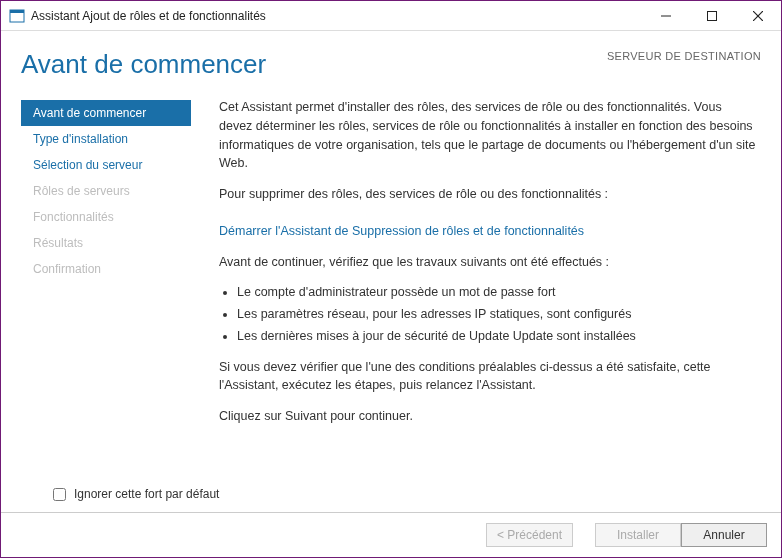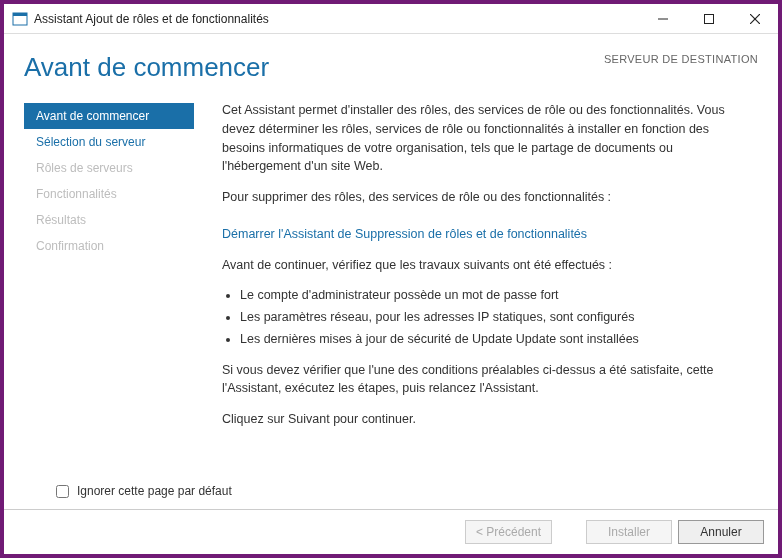--- a/index.html
+++ b/index.html
@@ -1,17 +1,17 @@
 <!DOCTYPE html>
 <html><head>
 <meta charset="utf-8">
 <style>
   * { box-sizing: border-box; }
   html, body { margin:0; padding:0; font-family: "Segoe UI", Arial, sans-serif; font-size:12px; color:#333; background:#fff; }
-  .window { width:782px; height:558px; border:4px solid #701a75; display:flex; flex-direction:column; background:#fff; }
+  .window { width:782px; height:558px; border:1px solid #701a75; display:flex; flex-direction:column; background:#fff; }
   .titlebar { height:30px; display:flex; align-items:center; border-bottom:1px solid #ddd; }
   .titlebar-icon { width:16px; height:16px; margin:0 6px 0 8px; display:flex; align-items:center; justify-content:center; }
   .titlebar-title { flex:1; font-size:12px; color:#222; }
   .winbtn { width:46px; height:30px; display:flex; align-items:center; justify-content:center; color:#222; }
   .winbtn svg { display:block; }
   .header { padding:18px 20px 8px 20px; display:flex; align-items:flex-start; }
   .header-title { font-size:26px; font-weight:300; color:#1a6fa8; flex:1; }
   .dest { text-align:right; font-size:11px; color:#666; line-height:1.3; }
   .dest .label { color:#666; letter-spacing:0.3px; }
   .dest .val { color:#444; }
@@ -20,21 +20,21 @@
   .navitem { padding:6px 12px; font-size:12px; color:#1a6fa8; }
   .navitem.selected { background:#1a6fa8; color:#fff; }
   .navitem.disabled { color:#bdbdbd; }
   .content { flex:1; padding:4px 4px 0 28px; font-size:12.5px; color:#333; line-height:1.5; }
   .content p { margin:0 0 12px 0; }
   .content a.link { color:#1a6fa8; text-decoration:none; }
   .content ul { margin:4px 0 12px 0; padding-left:18px; }
   .content ul li { margin:3px 0; }
   .skiprow { padding:0 0 6px 48px; display:flex; align-items:center; height:30px; }
   .skiprow input { margin-right:8px; }
-  .footer { border-top:1px solid #ccc; padding:10px 14px; display:flex; justify-content:flex-end; gap:6px; background:#fff; }
+  .footer { border-top:1px solid #ccc; padding:10px 14px; display:flex; justify-content:flex-end; background:#fff; }
   .btn { min-width:86px; height:24px; border:1px solid #999; background:#efefef; font-size:12px; color:#333; display:flex; align-items:center; justify-content:center; padding:0 10px; }
   .btn.primary { border:2px solid #1a6fa8; background:#eef5fb; }
   .btn.disabled { color:#aaa; border-color:#ccc; background:#f5f5f5; }
   .btngap { width:22px; }
 </style>
 </head>
 <body>
 
 <div class="window">
 
@@ -67,20 +67,21 @@
   <div class="header">
     <div class="header-title">Avant de commencer</div>
     <div class="dest">
       <div class="label">SERVEUR DE DESTINATION</div>
     </div>
   </div>
 
   <div class="body">
     <div class="sidebar">
       <div class="navitem selected"><span>Avant de commencer</span></div>
+      <div class="navitem"><span>Type d'installation</span></div>
       <div class="navitem"><span>Sélection du serveur</span></div>
       <div class="navitem disabled"><span>Rôles de serveurs</span></div>
       <div class="navitem disabled"><span>Fonctionnalités</span></div>
       <div class="navitem disabled"><span>Résultats</span></div>
       <div class="navitem disabled"><span>Confirmation</span></div>
     </div>
 
     <div class="content">
       <p>Cet Assistant permet d'installer des rôles, des services de rôle ou des fonctionnalités. Vous devez déterminer les rôles, services de rôle ou fonctionnalités à installer en fonction des besoins informatiques de votre organisation, tels que le partage de documents ou l'hébergement d'un site Web.</p>
       <p style="margin-bottom:18px;">Pour supprimer des rôles, des services de rôle ou des fonctionnalités :</p>
@@ -91,21 +92,21 @@
         <li>Les paramètres réseau, pour les adresses IP statiques, sont configurés</li>
         <li>Les dernières mises à jour de sécurité de Update Update sont installées</li>
       </ul>
       <p>Si vous devez vérifier que l'une des conditions préalables ci-dessus a été satisfaite, cette l'Assistant, exécutez les étapes, puis relancez l'Assistant.</p>
       <p>Cliquez sur Suivant pour continuer.</p>
     </div>
   </div>
 
   <div class="skiprow">
     <input type="checkbox" style="">
-    <label>Ignorer cette page par défaut</label>
+    <label>Ignorer cette fort par défaut</label>
   </div>
 
   <div class="footer">
     <div class="btn disabled">
         <span>&lt; Précédent</span>
       </div>
     <div class="btngap"></div>
     <div class="btn disabled">
         <span>Installer</span>
       </div>

